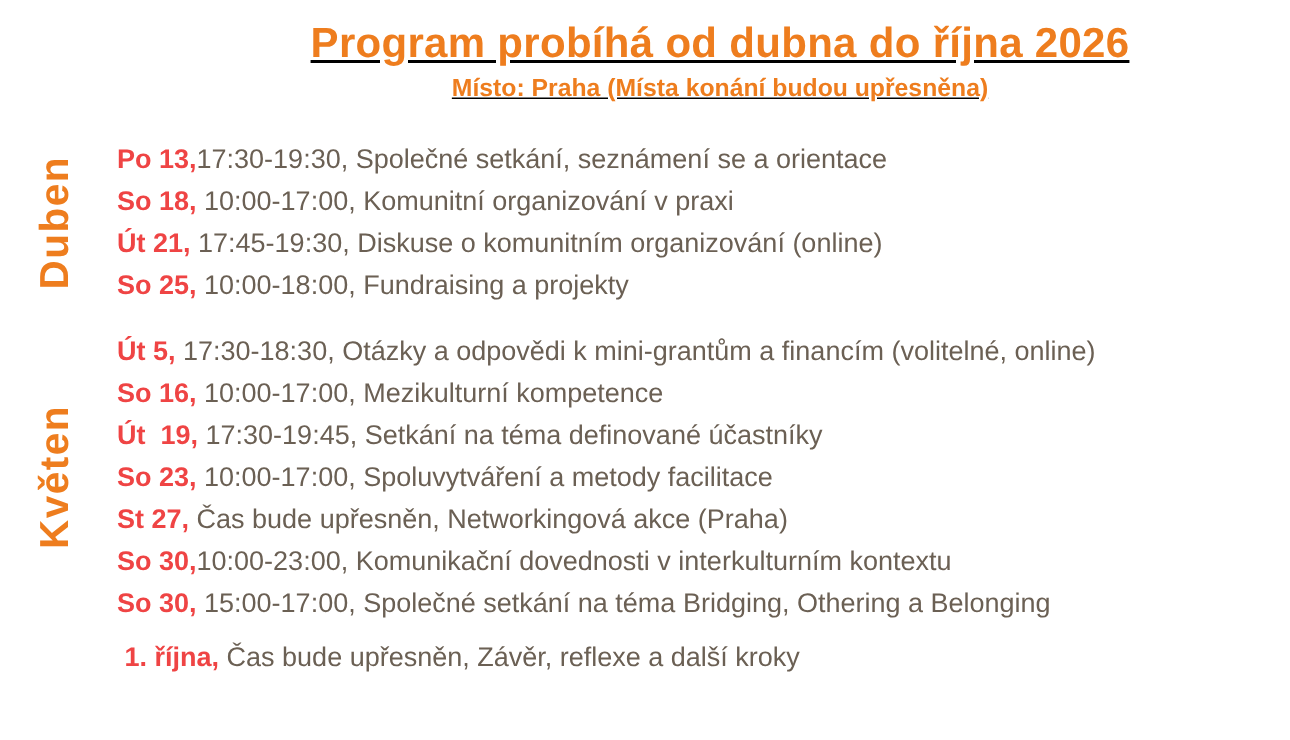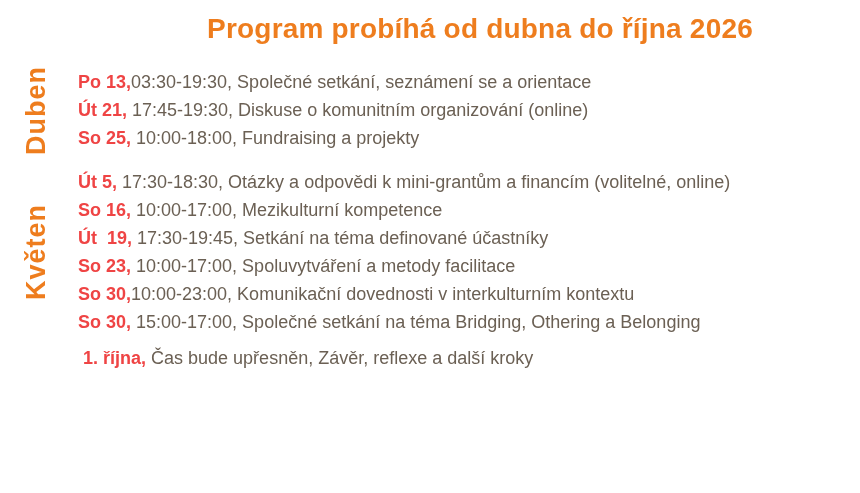--- a/index.html
+++ b/index.html
@@ -12,20 +12,21 @@
     width: 860px;
     height: 493px;
     overflow: hidden;
     background: #ffffff;
     font-family: "Liberation Sans", sans-serif;
   }
   .header {
     margin-left: 100px;
     padding-top: 12px;
     text-align: center;
+    text-decoration: underline;
   }
   .title {
     margin: 0;
     font-size: 28px;
     line-height: 34px;
     font-weight: 700;
     color: #ee7d1e;
     letter-spacing: 0.2px;
   }
   .subtitle {
@@ -72,39 +73,42 @@
     color: #ef4444;
   }
 </style>
 </head>
 <body>
 
 <div class="page">
 
   <div class="header">
     <h1 class="title">Program probíhá od dubna do října 2026</h1>
+    <h2 class="subtitle">Místo: Praha (Místa konání budou upřesněna)</h2>
   </div>
 
   <div class="section duben">
     <div class="month-label">
         <span>Duben</span>
       </div>
-    <div class="row"><b>Po 13,</b><span>03:30-19:30, Společné setkání, seznámení se a orientace</span></div>
+    <div class="row"><b>Po 13,</b><span>17:30-19:30, Společné setkání, seznámení se a orientace</span></div>
+    <div class="row"><b>So 18,</b><span> 10:00-17:00, Komunitní organizování v praxi</span></div>
     <div class="row"><b>Út 21,</b><span> 17:45-19:30, Diskuse o komunitním organizování (online)</span></div>
     <div class="row"><b>So 25,</b><span> 10:00-18:00, Fundraising a projekty</span></div>
   </div>
 
   <div class="section kveten">
     <div class="month-label">
         <span>Květen</span>
       </div>
     <div class="row"><b>Út 5,</b><span> 17:30-18:30, Otázky a odpovědi k mini-grantům a financím (volitelné, online)</span></div>
     <div class="row"><b>So 16,</b><span> 10:00-17:00, Mezikulturní kompetence</span></div>
     <div class="row"><b>Út  19,</b><span> 17:30-19:45, Setkání na téma definované účastníky</span></div>
     <div class="row"><b>So 23,</b><span> 10:00-17:00, Spoluvytváření a metody facilitace</span></div>
+    <div class="row"><b>St 27,</b><span> Čas bude upřesněn, Networkingová akce (Praha)</span></div>
     <div class="row"><b>So 30,</b><span>10:00-23:00, Komunikační dovednosti v interkulturním kontextu</span></div>
     <div class="row"><b>So 30,</b><span> 15:00-17:00, Společné setkání na téma Bridging, Othering a Belonging</span></div>
   </div>
 
   <div class="section zaver">
     <div class="row"><b> 1. října,</b><span> Čas bude upřesněn, Závěr, reflexe a další kroky</span></div>
   </div>
 
 </div>
 

